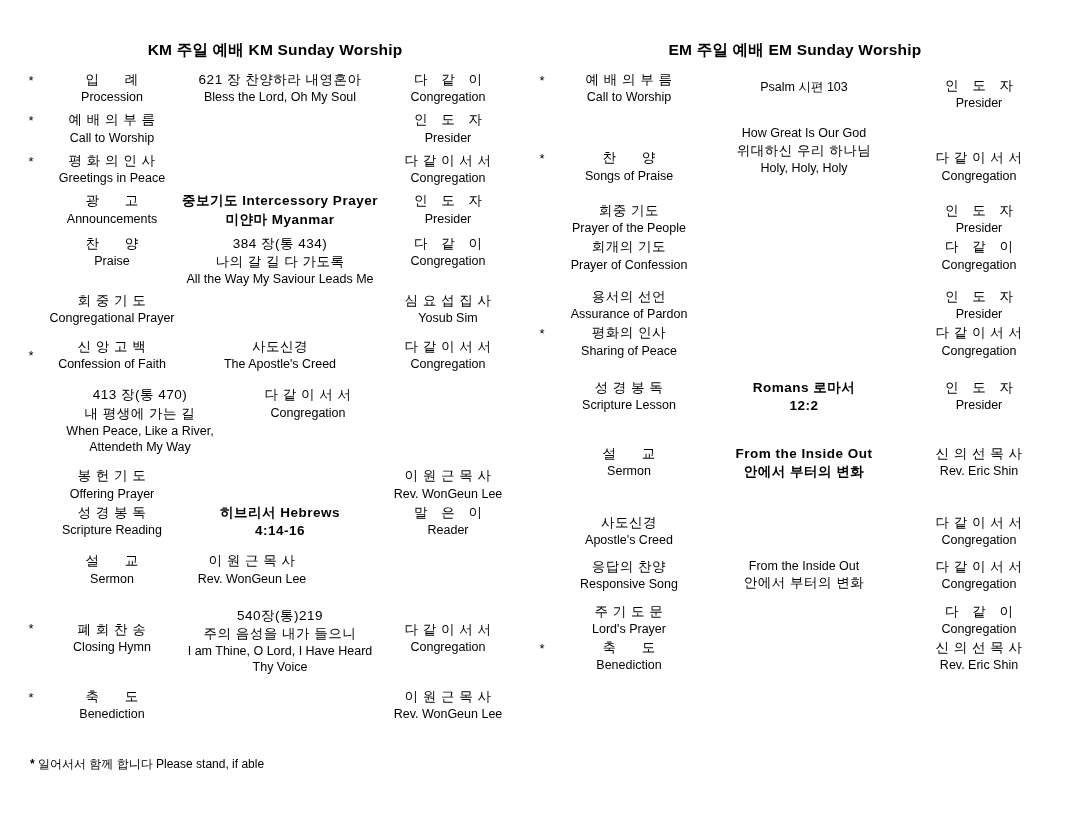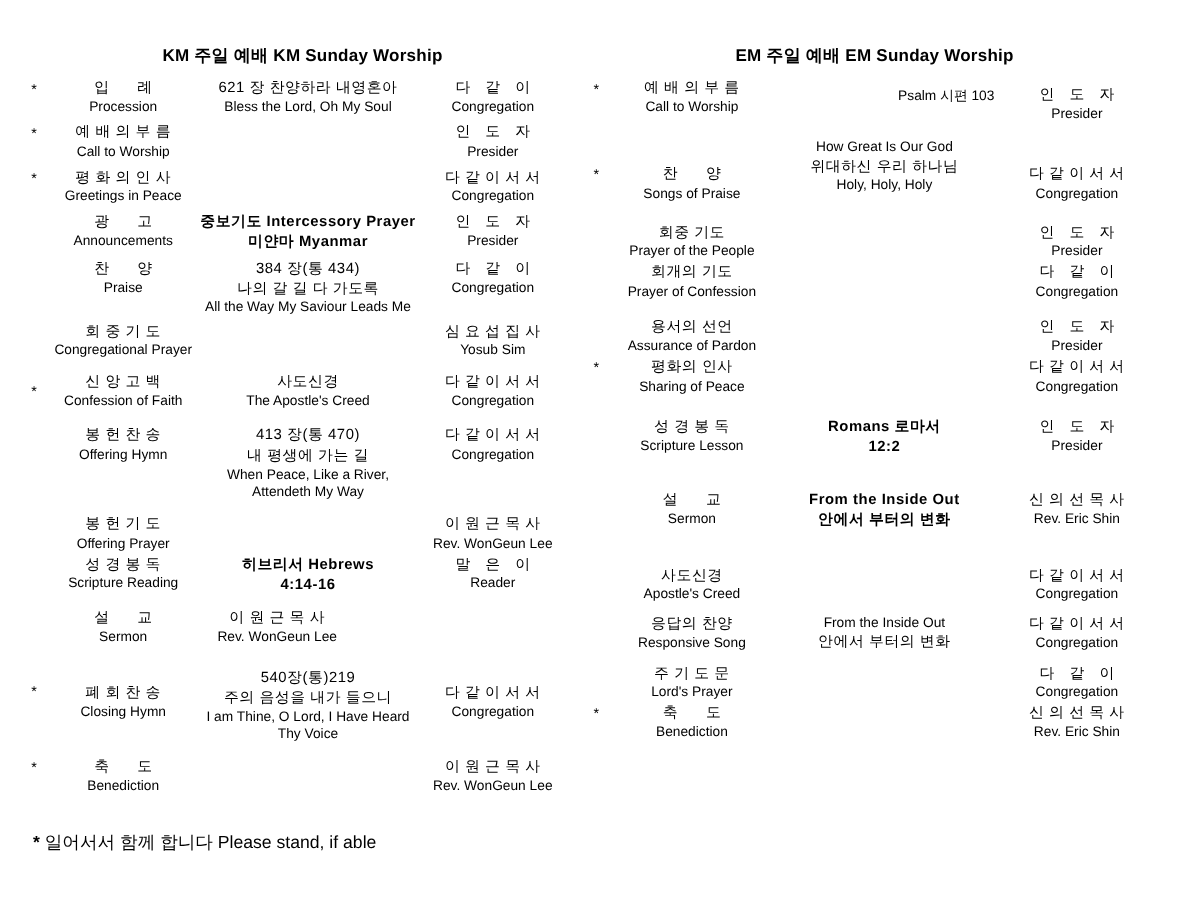--- a/index.html
+++ b/index.html
@@ -89,21 +89,21 @@
   .spaced-wide {
     letter-spacing: 11px;
     padding-left: 11px;
   }
   .b { font-weight: bold; }
 
   .footnote {
     position: absolute;
     left: 30px;
     top: 757px;
-    font-size: 16px;
+    font-size: 12px;
     line-height: 1.3;
   }
   .footnote .fn-star { font-weight: bold; }
 </style>
 </head>
 <body>
 
 <div class="page">
 
   <div class="panel panel-km">
@@ -209,24 +209,20 @@
           <div class="en">The Apostle's Creed</div>
         </div>
         <div class="col-who">
           <div class="kr">다 같 이 서 서</div>
           <div class="en">Congregation</div>
         </div>
       </div>
 
       <div class="row" style="margin-top:14px;">
         <div class="col-star"></div>
-        <div class="col-item">
-          <div class="kr">봉 헌 찬 송</div>
-          <div class="en">Offering Hymn</div>
-        </div>
         <div class="col-mid">
           <div class="kr">413 장(통 470)</div>
           <div class="kr">내 평생에 가는 길</div>
           <div class="en">When Peace, Like a River,</div>
           <div class="en">Attendeth My Way</div>
         </div>
         <div class="col-who">
           <div class="kr">다 같 이 서 서</div>
           <div class="en">Congregation</div>
         </div>
@@ -310,21 +306,21 @@
   <div class="panel panel-em">
     <div class="panel-title">EM 주일 예배 EM Sunday Worship</div>
     <div class="rows">
 
       <div class="row" style="margin-top:8px;">
         <div class="col-star">*</div>
         <div class="col-item">
           <div class="kr">예 배 의 부 름</div>
           <div class="en">Call to Worship</div>
         </div>
-        <div class="col-mid" style="padding-top:8px;text-align:right;">
+        <div class="col-mid" style="padding-top:8px;">
           <div class="en">Psalm 시편 103</div>
         </div>
         <div class="col-who" style="padding-top:6px;">
           <div class="kr spaced">인  도  자</div>
           <div class="en">Presider</div>
         </div>
       </div>
 
       <div class="row" style="margin-top:14px;">
         <div class="col-star" style="padding-top:26px;">*</div>

